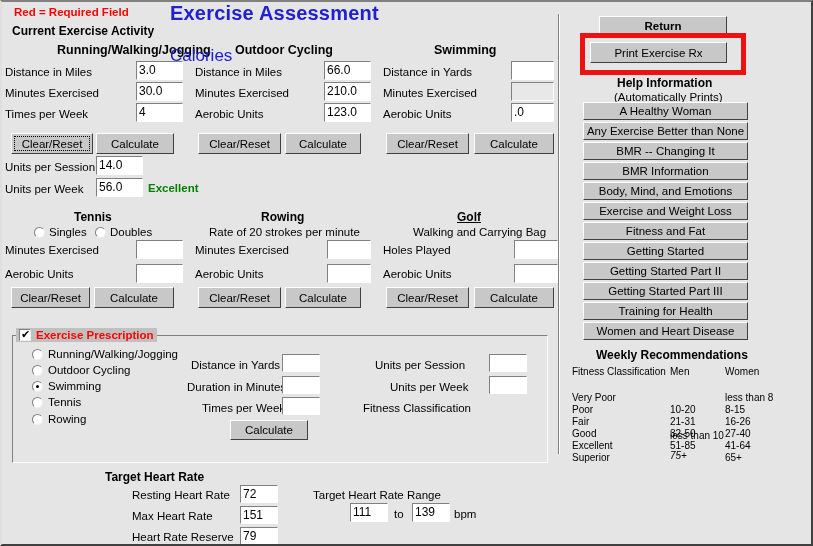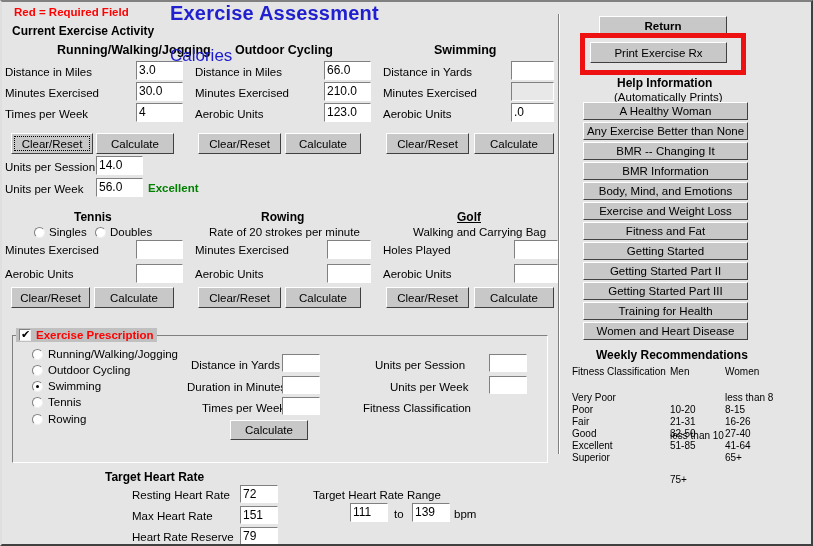--- a/index.html
+++ b/index.html
@@ -389,16 +389,16 @@
 
   <div class="abs wr" style="left:570px;top:426px;">Good</div>
   <div class="abs wr" style="left:668px;top:426px;">32-50</div>
   <div class="abs wr" style="left:723px;top:426px;">27-40</div>
 
   <div class="abs wr" style="left:570px;top:438px;">Excellent</div>
   <div class="abs wr" style="left:668px;top:438px;">51-85</div>
   <div class="abs wr" style="left:723px;top:438px;">41-64</div>
 
   <div class="abs wr" style="left:570px;top:450px;">Superior</div>
-  <div class="abs wr" style="left:668px;top:472px;">75+</div>
+  <div class="abs wr" style="left:668px;top:448px;font-style:italic;">75+</div>
   <div class="abs wr" style="left:723px;top:450px;">65+</div>
 
 </div>
 
 </body></html>

